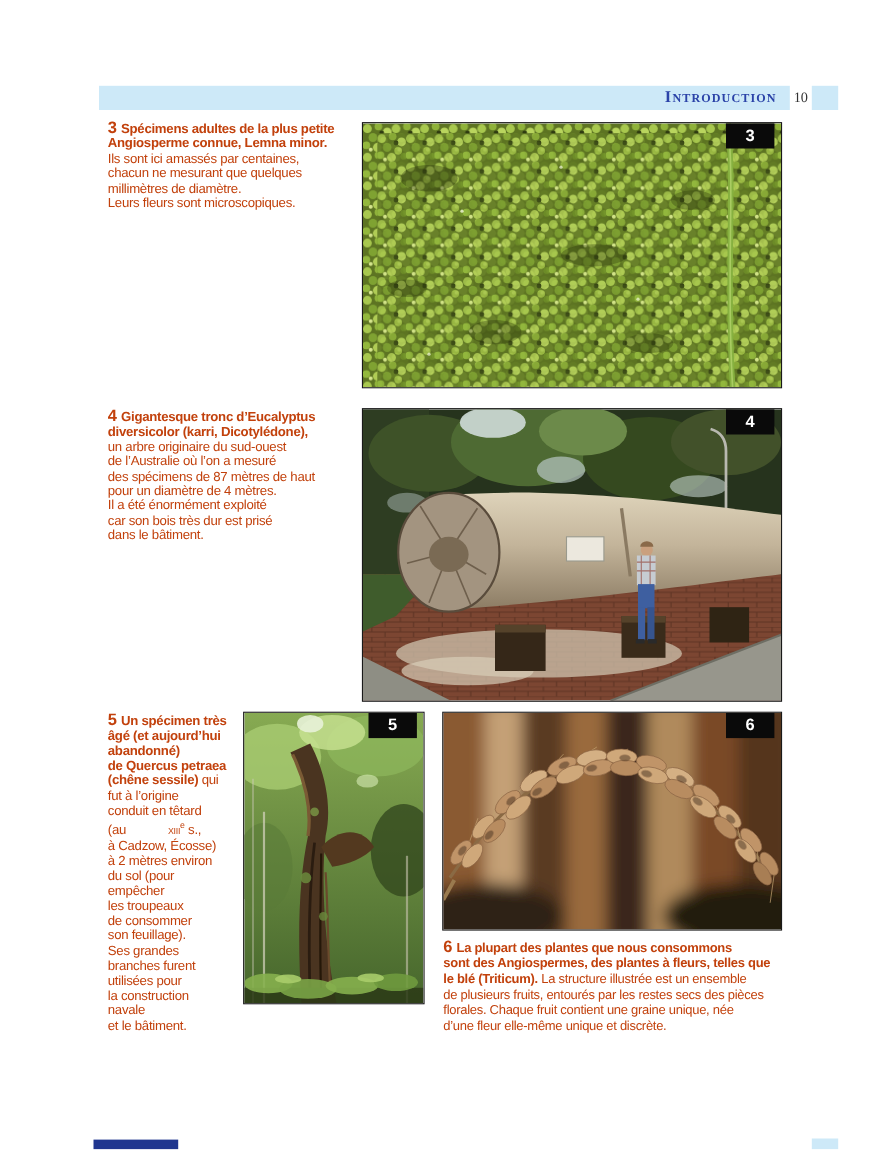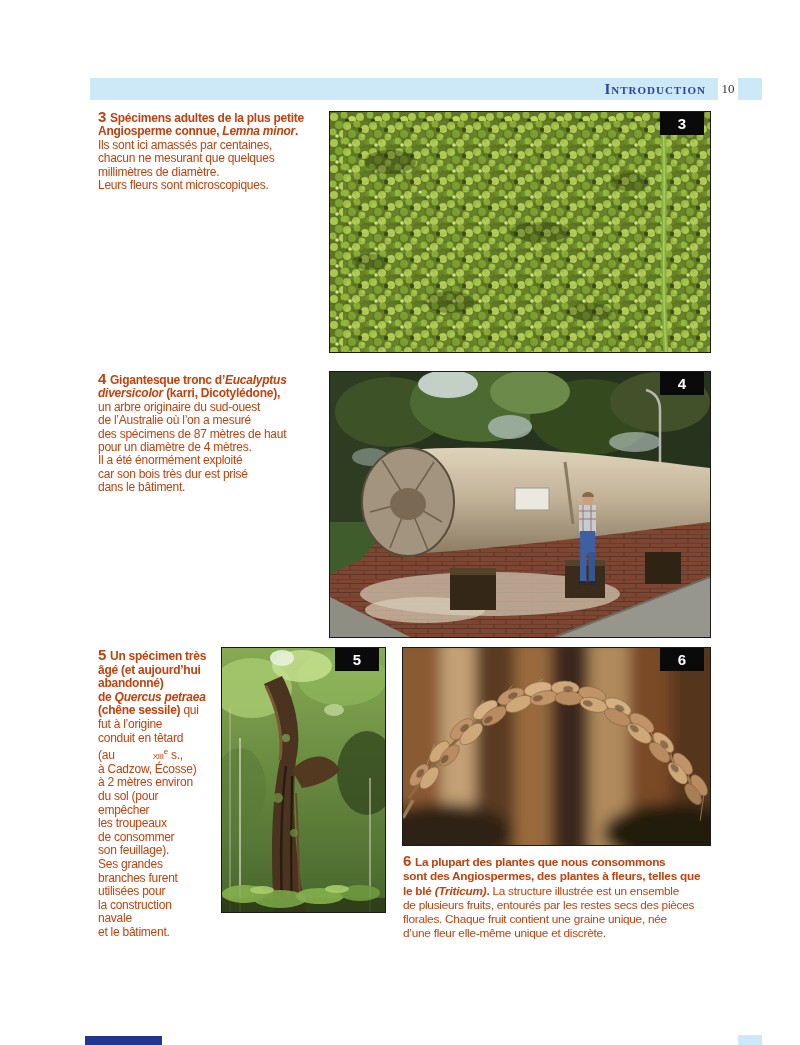--- a/index.html
+++ b/index.html
@@ -15,21 +15,21 @@
   .corner-square{position:absolute;left:738px;top:78px;width:24px;height:22px;background:#cde9f8;}
   
   .caption{position:absolute;color:#c2410c;font-size:12px;letter-spacing:-0.25px;white-space:nowrap;}
   .caption p{margin:0;}
   .cap3{left:98px;top:110px;line-height:13.4px;}
   .cap4{left:98px;top:372px;line-height:13.4px;}
   .cap5{left:98px;top:648px;line-height:13.6px;}
   .cap6{left:403px;top:854px;line-height:14.3px;font-size:11.8px;}
   .seg-n{font-weight:700;font-size:15px;}
   .seg-b{font-weight:700;}
-  .seg-bi{font-weight:700;font-style:italic;margin-top:27px;}
+  .seg-bi{font-weight:700;margin-top:27px;}
   .seg-r{font-weight:400;}
   .seg-sc{font-variant:small-caps;font-size:11px;margin-left:35px;}
   sup.seg-sup{font-size:8px;}
   
   .figure{position:absolute;outline:1px solid #1a1a1a;overflow:hidden;}
   .fig3{left:330px;top:112px;width:380px;height:240px;}
   .fig4{left:330px;top:372px;width:380px;height:265px;}
   .fig5{left:222px;top:648px;width:163px;height:264px;}
   .fig6{left:403px;top:648px;width:307px;height:197px;}
   .figure svg{display:block;}

